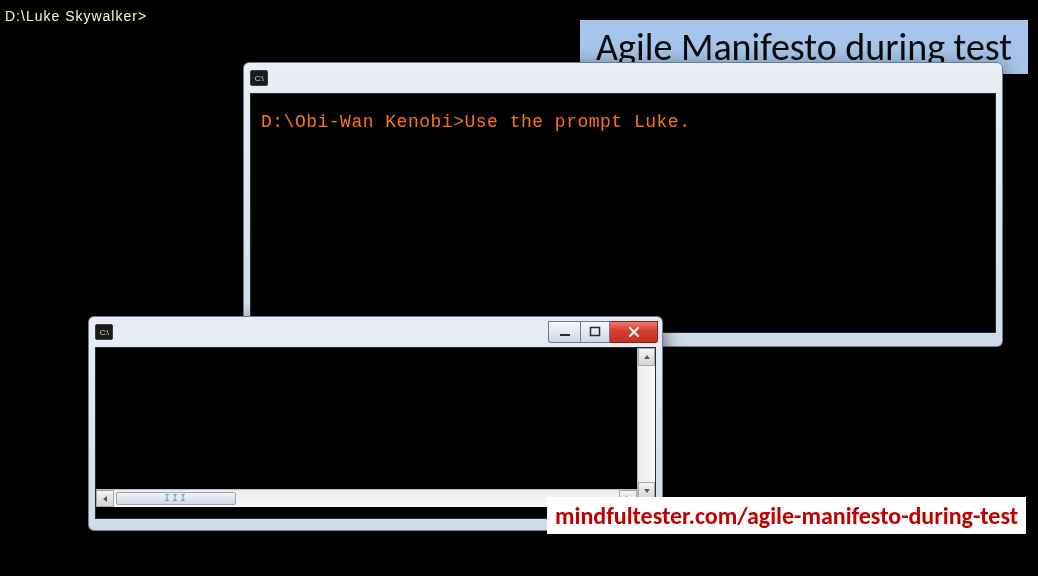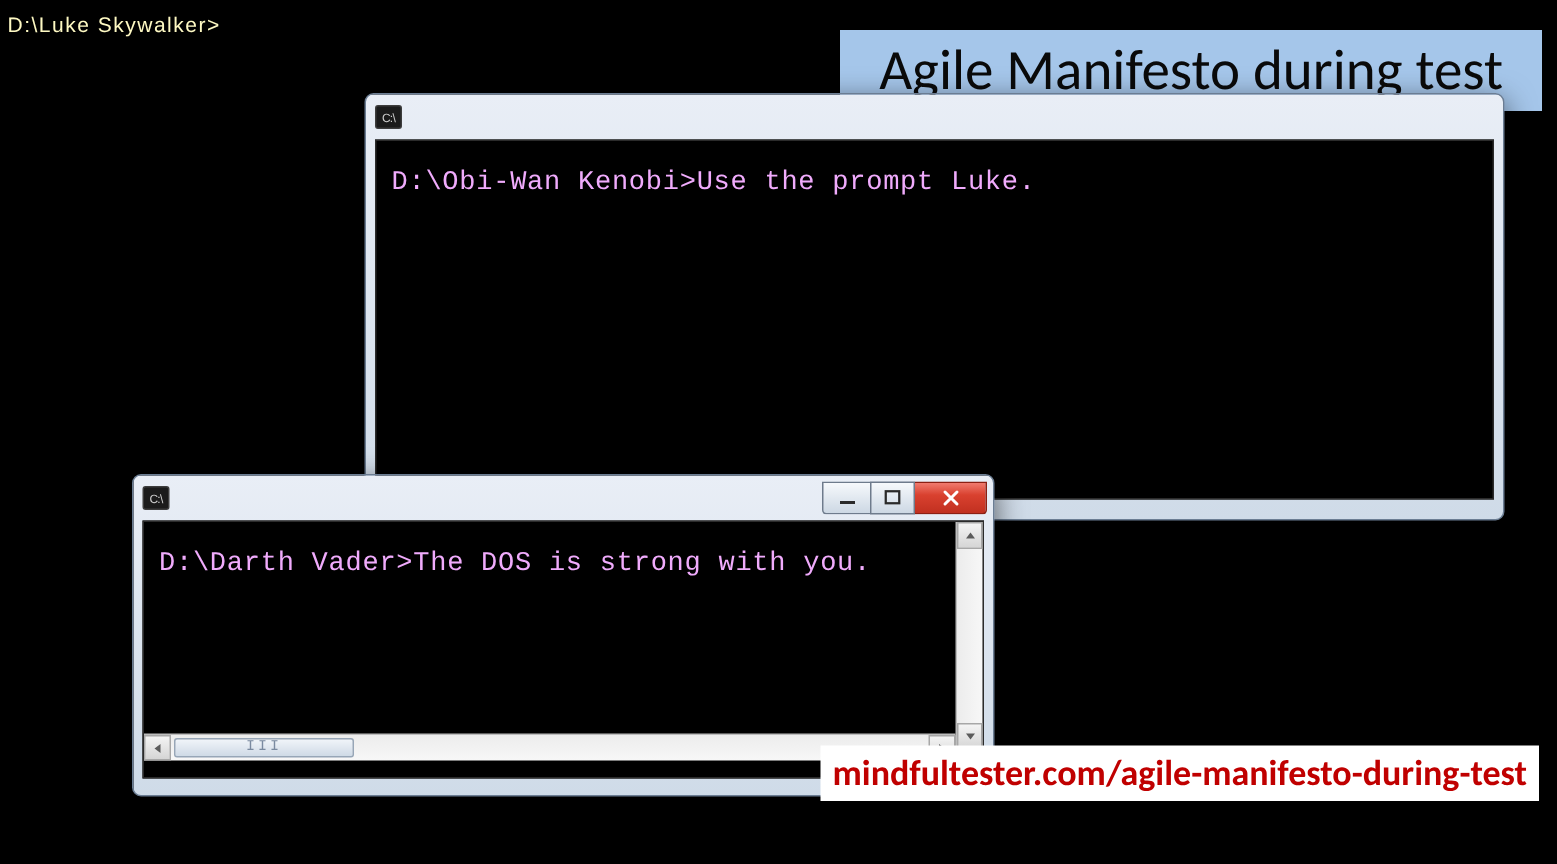--- a/index.html
+++ b/index.html
@@ -18,21 +18,21 @@
     color: #fef9c3;
     font-size: 14px;
     font-family: Liberation Sans, sans-serif;
     letter-spacing: 1px;
   }
   .overlay-title {
     position: absolute;
     top: 20px;
     right: 10px;
     background: #a5c6ea;
-    padding: 4px 26px;
+    padding: 4px 16px;
     font-family: "Calibri", Arial, sans-serif;
     font-size: 38px;
     color: #0a0a0a;
   }
   .overlay-url {
     position: absolute;
     bottom: 42px;
     right: 12px;
     background: #fff;
     padding: 4px 8px;
@@ -106,21 +106,21 @@
   .win-btn svg { display: block; }
 
   .cmd-client {
     margin: 0 6px 6px 6px;
     background: #000;
     border: 1px solid #2b2b2b;
     position: relative;
     padding: 18px 10px 10px 10px;
   }
   .cmd-text {
-    color: #f0abfc;
+    color: #f97316;
     font-family: "Lucida Console", "Courier New", monospace;
     font-size: 18px;
     white-space: pre;
     letter-spacing: 0.5px;
   }
   
   .vscroll {
     position: absolute;
     right: 0; top: 0; bottom: 18px;
     width: 18px;
@@ -231,21 +231,20 @@
           </svg>
       </div>
       <div class="win-btn close">
         <svg width="14" height="12" viewBox="0 0 14 12">
             <path d="M3 2 L11 10 M11 2 L3 10" stroke="#fff" stroke-width="2" stroke-linecap="round"></path>
           </svg>
       </div>
     </div>
   </div>
   <div class="cmd-client">
-    <div class="cmd-text">D:\Darth Vader&gt;The DOS is strong with you.</div>
 
     <div class="vscroll">
       <div class="arrow">
         <svg width="8" height="8" viewBox="0 0 8 8">
             <path d="M4 2 L7 6 L1 6 Z" fill="#5b5b5b"></path>
           </svg>
       </div>
       <div class="track"></div>
       <div class="arrow">
         <svg width="8" height="8" viewBox="0 0 8 8">

